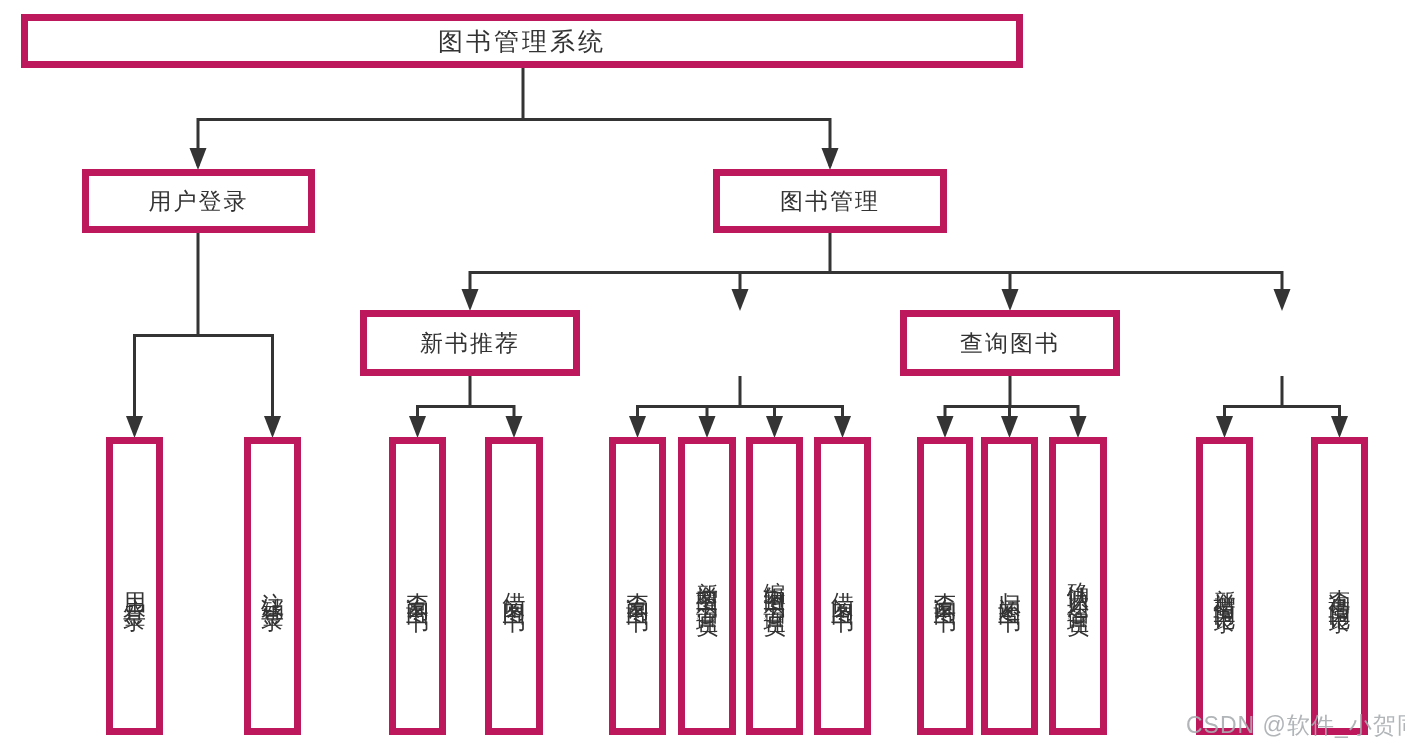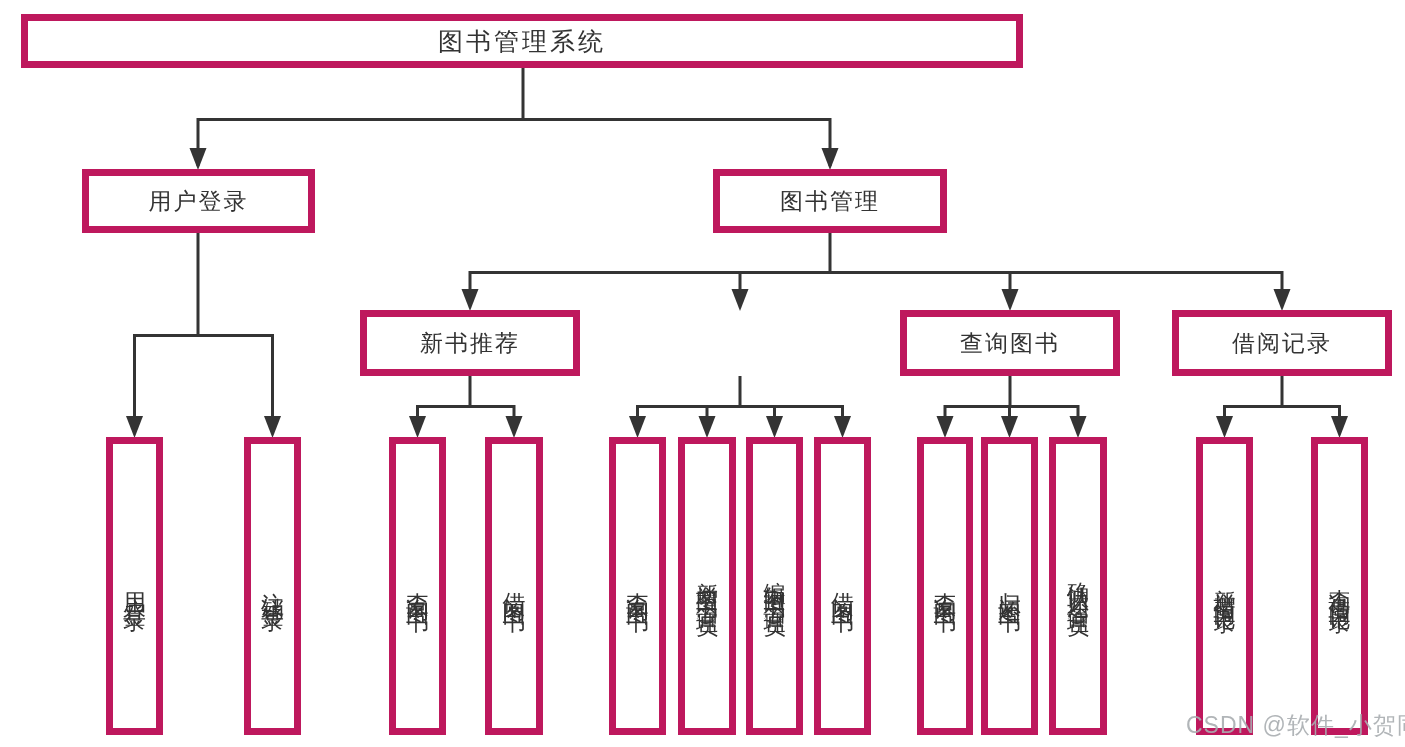--- a/index.html
+++ b/index.html
@@ -97,21 +97,20 @@
     </g>
   </svg>
 
   <div class="node node-h node-root" style="left:21px; top:14px; width:1002px; height:54px;">图书管理系统</div>
 
   <div class="node node-h" style="left:82px; top:169px; width:233px; height:64px;">用户登录</div>
   <div class="node node-h" style="left:713px; top:169px; width:234px; height:64px;">图书管理</div>
 
   <div class="node node-h" style="left:360px; top:310px; width:220px; height:66px;">新书推荐</div>
   <div class="node node-h" style="left:900px; top:310px; width:220px; height:66px;">查询图书</div>
-  <div class="node node-h" style="left:1172px; top:310px; width:220px; height:66px;">借阅记录</div>
 
   <div class="node node-v" style="left:106px; top:437px; width:57px; height:298px;">用户登录</div>
   <div class="node node-v" style="left:244px; top:437px; width:57px; height:298px;">注销登录</div>
 
   <div class="node node-v" style="left:389px; top:437px; width:57px; height:298px;">查询图书</div>
   <div class="node node-v" style="left:485px; top:437px; width:58px; height:298px;">借阅图书</div>
 
   <div class="node node-v" style="left:609px; top:437px; width:57px; height:298px;">查询图书</div>
   <div class="node node-v long" style="left:678px; top:437px; width:58px; height:298px;">新增图书（管理员）</div>
   <div class="node node-v long" style="left:746px; top:437px; width:57px; height:298px;">编辑图书（管理员）</div>

